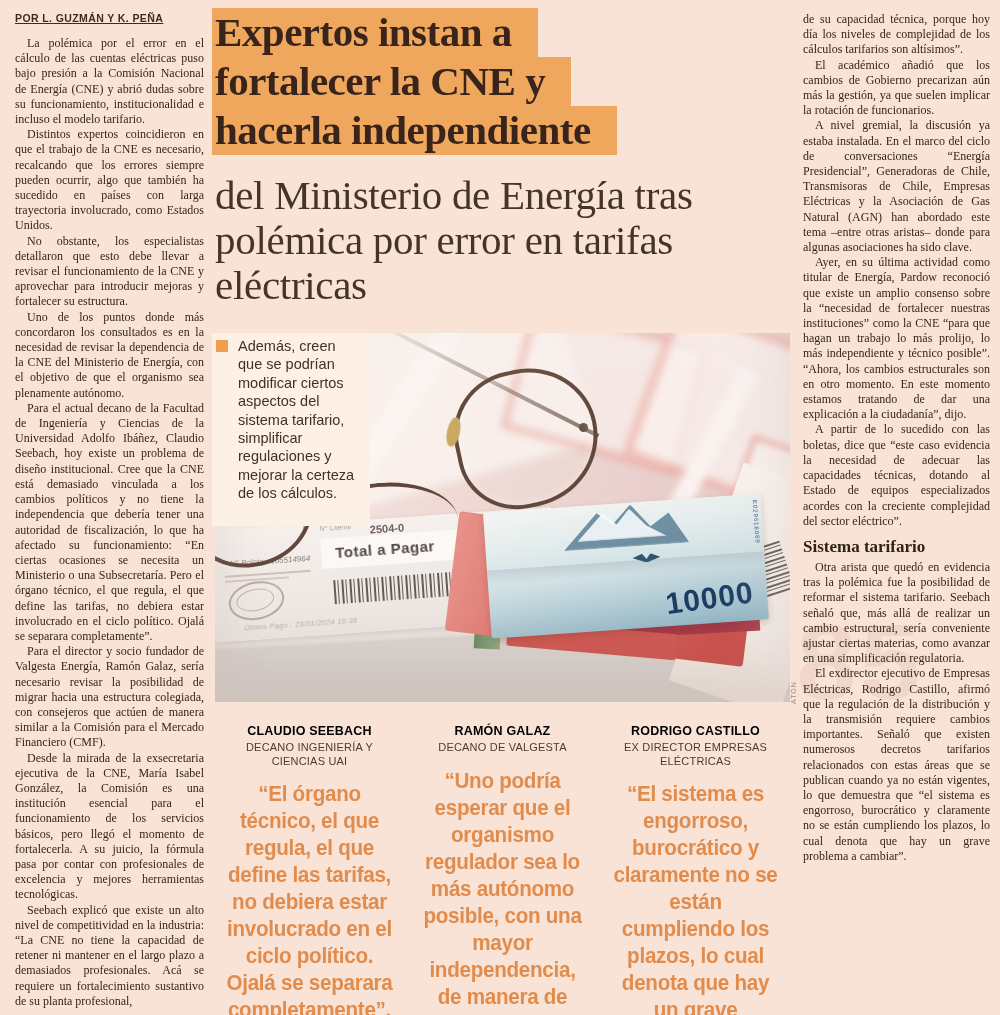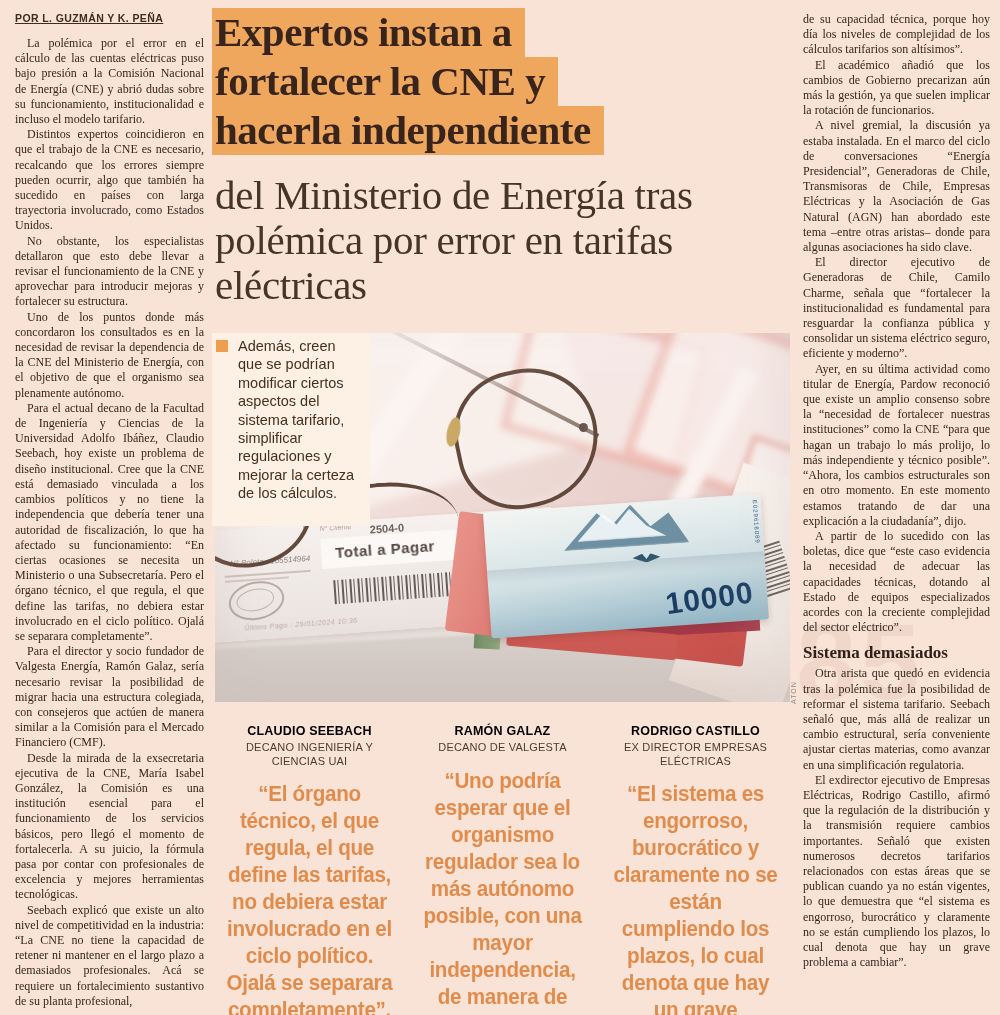--- a/index.html
+++ b/index.html
@@ -20,21 +20,21 @@
        color:#33261d;overflow:hidden;z-index:2;hyphens:auto;}
   .col p{margin:0;text-indent:12px;}
   .col p.noindent{text-indent:0;}
   .col-left{left:15px;top:36px;width:189px;height:976px;}
   .col-right{left:803px;top:12px;width:187px;height:1000px;}
   .subhead{font:700 17px/22px "Liberation Serif",serif;color:#2f2118;margin:7px 0 2px 0;text-indent:0;}
 
   
   .headline{left:215px;top:8px;width:575px;z-index:2;}
   .hl-line{display:table;background:#efa75e;color:#38241a;
-           font:700 41px/49px "Liberation Serif",serif;padding:0 13px 0 3px;margin-left:-3px;
+           font:700 41px/49px "Liberation Serif",serif;padding:0 26px 0 3px;margin-left:-3px;
            letter-spacing:-0.5px;white-space:nowrap;}
   .hl-rest{font:400 41px/45px "Liberation Serif",serif;color:#453428;margin-top:18px;letter-spacing:-0.3px;}
 
   
   .deck-box{left:212px;top:333px;width:158px;height:193px;background:#fdf1e6;z-index:3;}
   .deck-bullet{position:absolute;left:4px;top:7px;width:12px;height:12px;background:#ef9d4f;}
   .deck-text{position:absolute;left:26px;top:4px;width:124px;
              font:400 14.5px/18.4px "Liberation Sans",sans-serif;color:#44301f;}
 
   
@@ -228,21 +228,20 @@
       <div class="expert-name">RODRIGO CASTILLO</div>
       <div class="expert-role">EX DIRECTOR EMPRESAS ELÉCTRICAS</div>
       <div class="quote-text">“El sistema es engorroso, burocrático y claramente no se están cumpliendo los plazos, lo cual denota que hay un grave problema a cambiar”.</div>
     </div>
   </div>
 
   <div class="col col-right">
     <p class="noindent">de su capacidad técnica, porque hoy día los niveles de complejidad de los cálculos tarifarios son altísimos”.</p>
     <p>El académico añadió que los cambios de Gobierno precarizan aún más la gestión, ya que suelen implicar la rotación de funcionarios.</p>
     <p>A nivel gremial, la discusión ya estaba instalada. En el marco del ciclo de conversaciones “Energía Presidencial”, Generadoras de Chile, Transmisoras de Chile, Empresas Eléctricas y la Asociación de Gas Natural (AGN) han abordado este tema –entre otras aristas– donde para algunas asociaciones ha sido clave.</p>
-    <p>El director ejecutivo de Generadoras de Chile, Camilo Charme, señala que “fortalecer la institucionalidad es fundamental para resguardar la confianza pública y consolidar un sistema eléctrico seguro, eficiente y moderno”.</p>
     <p>Ayer, en su última actividad como titular de Energía, Pardow reconoció que existe un amplio consenso sobre la “necesidad de fortalecer nuestras instituciones” como la CNE “para que hagan un trabajo lo más prolijo, lo más independiente y técnico posible”. “Ahora, los cambios estructurales son en otro momento. En este momento estamos tratando de dar una explicación a la ciudadanía”, dijo.</p>
     <p>A partir de lo sucedido con las boletas, dice que “este caso evidencia la necesidad de adecuar las capacidades técnicas, dotando al Estado de equipos especializados acordes con la creciente complejidad del sector eléctrico”.</p>
-    <div class="subhead">Sistema demasiados</div>
+    <div class="subhead">Sistema tarifario</div>
     <p>Otra arista que quedó en evidencia tras la polémica fue la posibilidad de reformar el sistema tarifario. Seebach señaló que, más allá de realizar un cambio estructural, sería conveniente ajustar ciertas materias, como avanzar en una simplificación regulatoria.</p>
     <p>El exdirector ejecutivo de Empresas Eléctricas, Rodrigo Castillo, afirmó que la regulación de la distribución y la transmisión requiere cambios importantes. Señaló que existen numerosos decretos tarifarios relacionados con estas áreas que se publican cuando ya no están vigentes, lo que demuestra que “el sistema es engorroso, burocrático y claramente no se están cumpliendo los plazos, lo cual denota que hay un grave problema a cambiar”.</p>
   </div>
 
 </div>
 
 </body></html>

